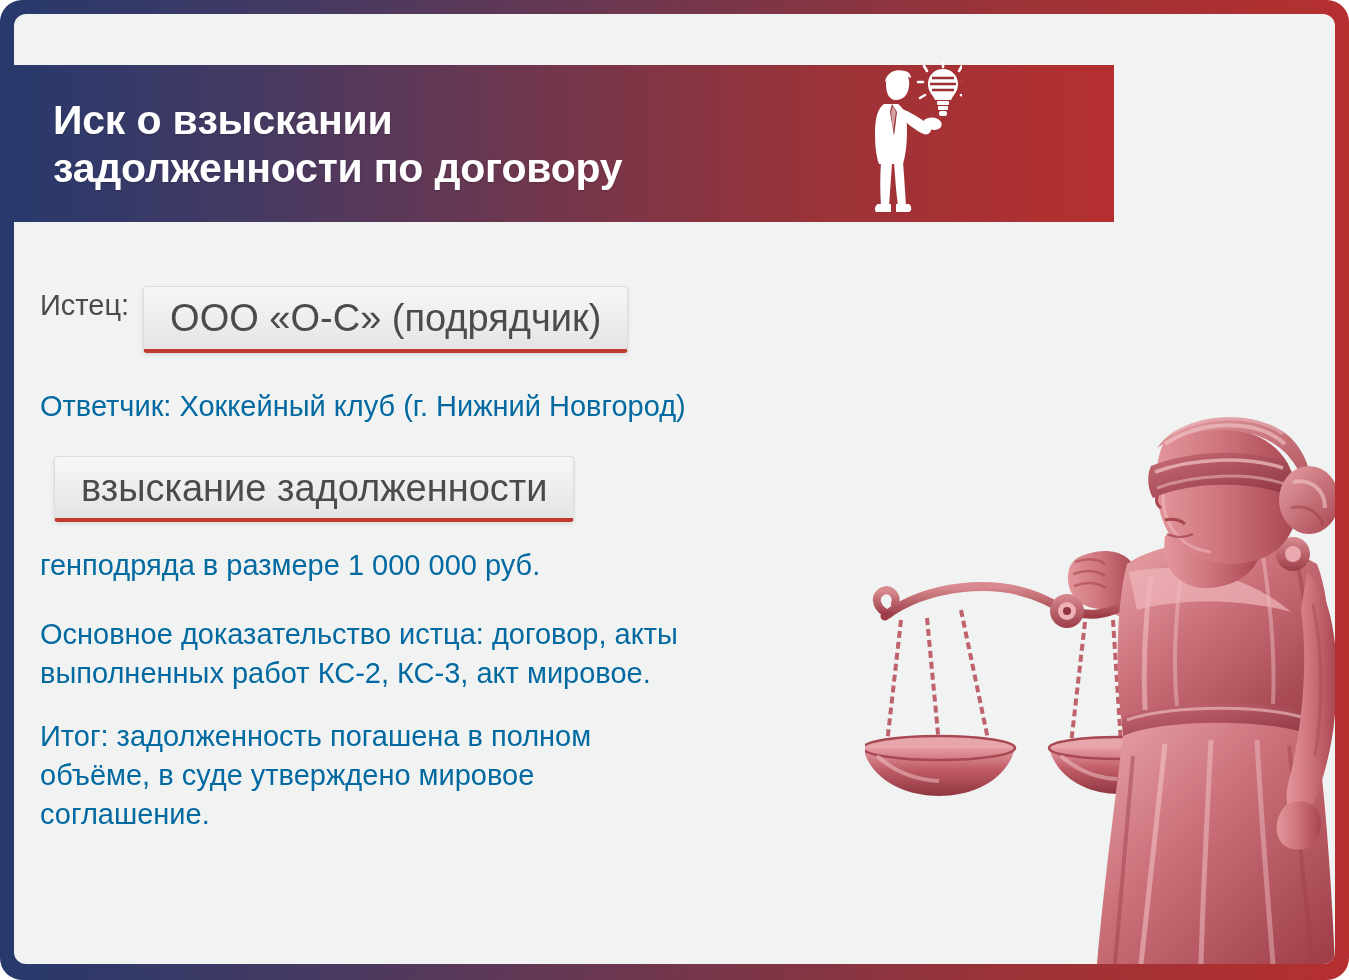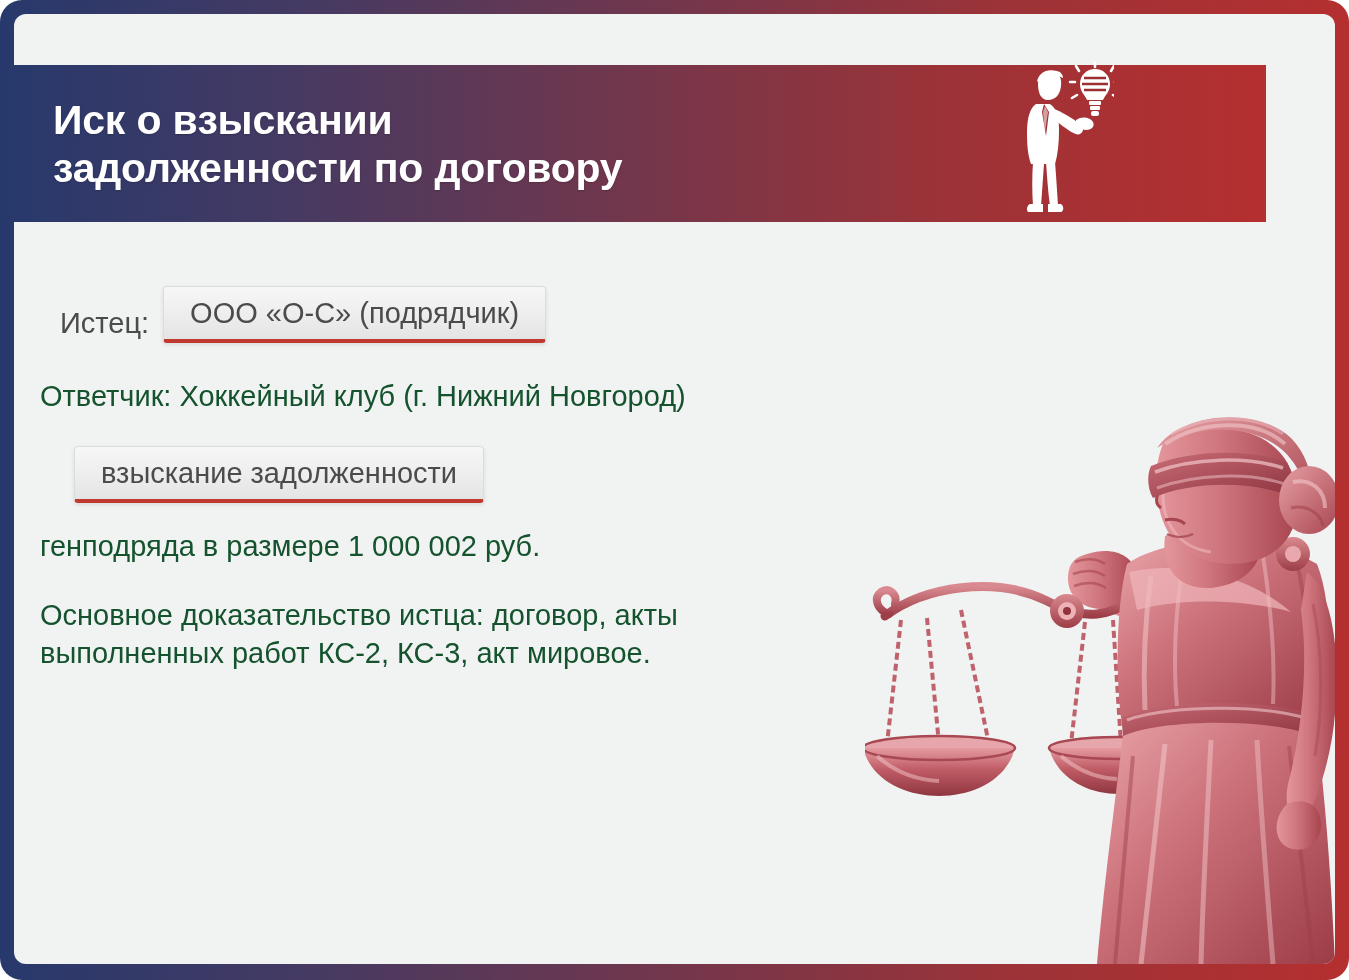--- a/index.html
+++ b/index.html
@@ -35,21 +35,21 @@
     background: #f1f2f2;
     border-radius: 12px;
     overflow: hidden;
   }
 
   
   .header-band {
     position: absolute;
     left: -14px;
     top: 51px;
-    width: 1266px;
+    width: 1114px;
     height: 157px;
     background: linear-gradient(90deg, #27396c 0%, #443a63 22%, #6b3750 45%, #9b3338 74%, #b52f2f 100%);
     display: flex;
     align-items: center;
     z-index: 2;
   }
   .header-title {
     position: absolute;
     left: 53px;
     top: 50%;
@@ -76,51 +76,50 @@
     left: 0;
     top: 208px;
     width: 100%;
     padding: 64px 0 0 26px;
     box-sizing: border-box;
     z-index: 3;
   }
 
   .row {
     display: flex;
-    align-items: flex-end;
+    align-items: flex-start;
     color: #4b4b4b;
     font-size: 29px;
     line-height: 1.33;
-    margin-left: 20px;
   }
   .row-label {
     white-space: nowrap;
   }
 
   
   .chip {
     display: inline-block;
     position: relative;
     background: linear-gradient(180deg, #f7f7f7 0%, #ededed 55%, #e4e4e4 100%);
     border: 1px solid #dcdcdc;
     border-bottom: 4px solid #c0392f;
     border-radius: 4px;
     padding: 11px 26px 9px 26px;
     color: #4b4b4b;
-    font-size: 29px;
+    font-size: 38px;
     line-height: 1.1;
     box-shadow: 0 2px 4px rgba(0,0,0,0.10);
     white-space: nowrap;
   }
 
   .gap-l { margin-left: 14px; }
   .gap-r { margin-right: 12px; }
 
   .para {
-    color: #14532d;
+    color: #0369a1;
     font-size: 29px;
     line-height: 1.34;
     max-width: 880px;
     white-space: pre-line;
   }
   .spacer-24 { height: 24px; }
   .spacer-30 { height: 30px; }
   .spacer-34 { height: 34px; }
 
   
@@ -327,26 +326,29 @@
       <div class="para">Ответчик: Хоккейный клуб (г. Нижний Новгород)</div>
 
       <div class="spacer-30"></div>
 
       <div class="row">
         <span class="chip gap-l gap-r">взыскание задолженности</span>
       </div>
 
       <div class="spacer-24"></div>
 
-      <div class="para">генподряда в размере 1 000 002 руб.</div>
+      <div class="para">генподряда в размере 1 000 000 руб.</div>
 
       <div class="spacer-30"></div>
 
       <div class="para">Основное доказательство истца: договор, акты
 выполненных работ КС-2, КС-3, акт мировое.</div>
 
       <div class="spacer-24"></div>
 
+      <div class="para">Итог: задолженность погашена в полном
+объёме, в суде утверждено мировое
+соглашение.</div>
 
     </div>
 
   </div>
 </div>
 
 </body></html>

